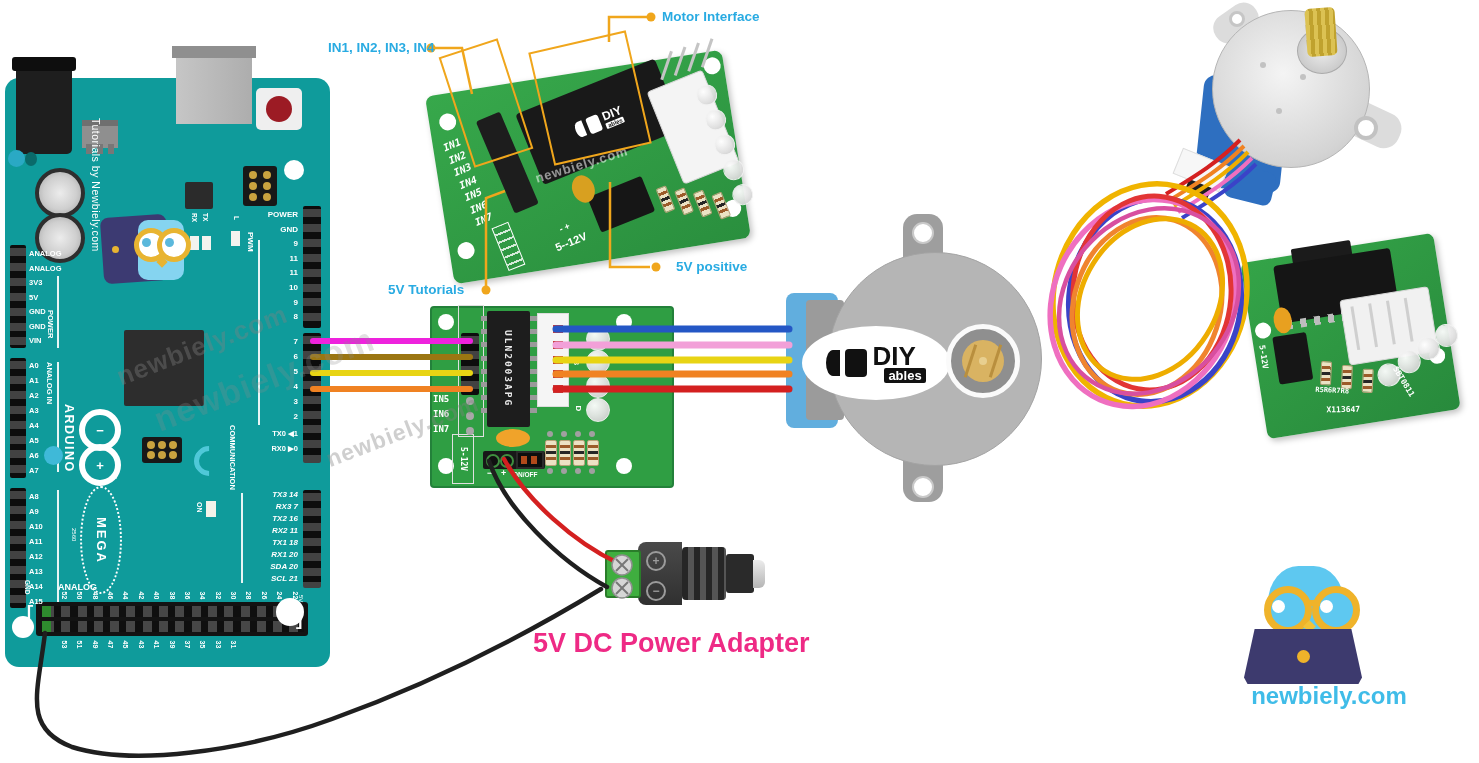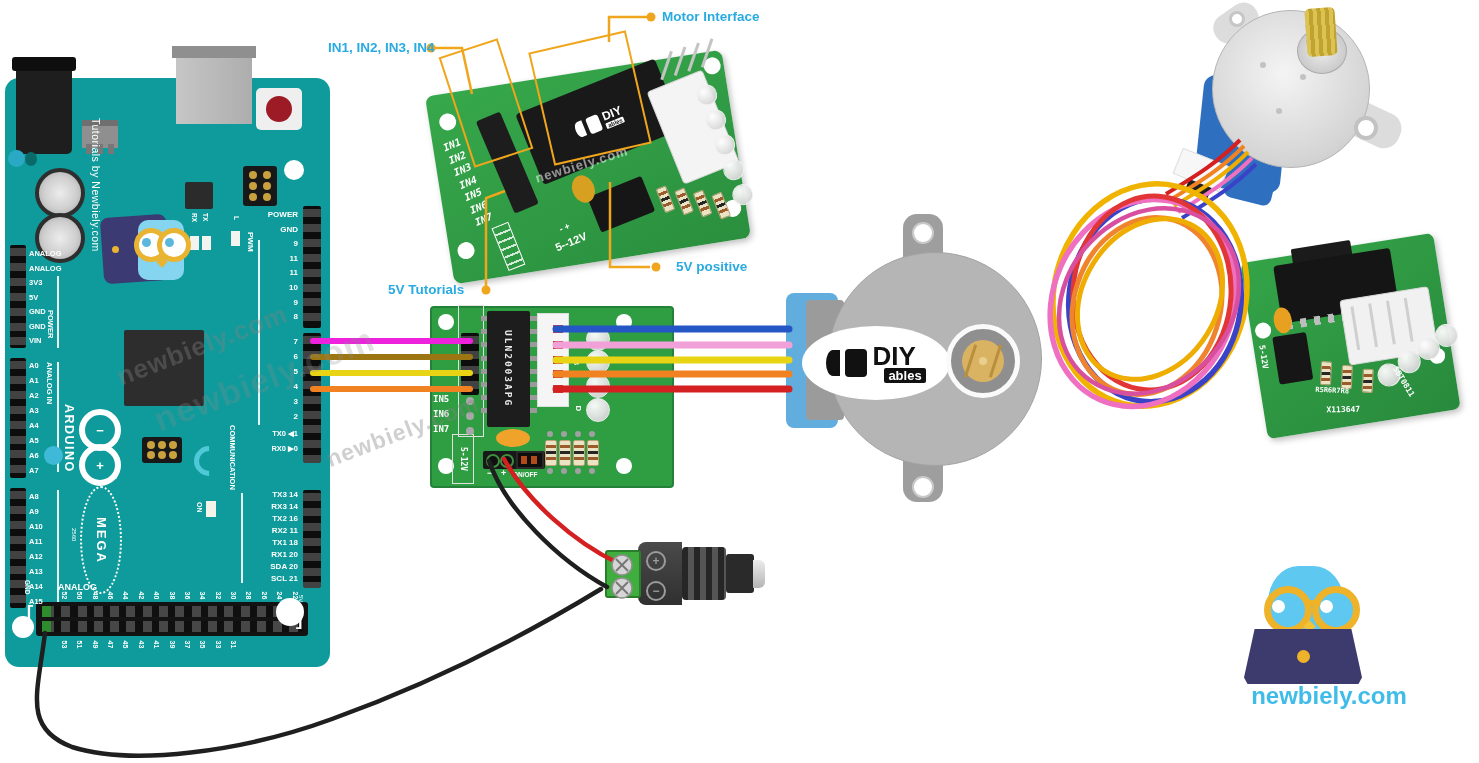--- a/index.html
+++ b/index.html
@@ -109,24 +109,24 @@
     </div>
   <div class="ab col right board-lbl" style="left:228px;top:426px;width:70px;font-size:7.5px;line-height:15px;z-index:13;">
 
   <div class="plr">TX0 ◀1</div>
       <div class="plr">RX0 ▶0</div>
     </div>
   <div class="ab vtext wh" style="left:246px;top:232px;font-size:8px;font-weight:bold;z-index:13;">PWM</div>
   <div class="ab" style="left:258px;top:240px;width:1.5px;height:185px;background:rgba(255,255,255,.9);z-index:12;"></div>
   <div class="ab vtext wh" style="left:228px;top:425px;height:150px;font-size:7.5px;font-weight:bold;z-index:13;">COMMUNICATION</div>
   <div class="ab" style="left:241px;top:493px;width:1.5px;height:90px;background:rgba(255,255,255,.9);z-index:12;"></div>
-  <div class="ab col right board-lbl" style="left:240px;top:489px;width:58px;font-size:8px;line-height:12px;z-index:13;">
+  <div class="ab col right board-lbl" style="left:240px;top:489px;width:58px;font-size:8px;line-height:12px;z-index:13;font-style:italic;">
 
   <div class="plr">TX3 14</div>
-      <div class="plr">RX3 14</div>
+      <div class="plr">RX3 7</div>
       <div class="plr">TX2 16</div>
       <div class="plr">RX2 11</div>
       <div class="plr">TX1 18</div>
       <div class="plr">RX1 20</div>
       <div class="plr">SDA 20</div>
       <div class="plr">SCL 21</div>
     </div>
   <div class="ab vtext wh" style="left:196px;top:502px;font-size:7px;font-weight:bold;z-index:13;">ON</div>
   <div class="ab" style="left:206px;top:501px;width:10px;height:16px;background:#f3f3ea;z-index:13;"></div>
 
@@ -411,20 +411,21 @@
     <span class="vtext silk mono" style="font-size:8px;">5-12V</span>
   </div>
 
   <div class="ab" style="left:605px;top:550px;width:36px;height:48px;background:#3fae3f;border:2px solid #2a7d2a;border-radius:3px;box-sizing:border-box;z-index:30;"></div>
   <div class="ab" style="left:638px;top:542px;width:44px;height:63px;background:linear-gradient(180deg,#4a4a4a,#303030);border-radius:8px 0 0 8px;z-index:29;"></div>
   <div class="ab r" style="left:646px;top:551px;width:16px;height:16px;border:2px solid #9b9b9b;color:#9b9b9b;display:flex;align-items:center;justify-content:center;font-size:12px;font-weight:bold;z-index:30;">+</div>
   <div class="ab r" style="left:646px;top:581px;width:16px;height:16px;border:2px solid #9b9b9b;color:#9b9b9b;display:flex;align-items:center;justify-content:center;font-size:12px;font-weight:bold;z-index:30;">−</div>
   <div class="ab" style="left:682px;top:547px;width:44px;height:53px;background:repeating-linear-gradient(90deg,#262626 0 6px,#555 6px 12px);border-radius:4px;z-index:29;"></div>
   <div class="ab" style="left:726px;top:554px;width:28px;height:39px;background:#2a2a2a;border-radius:3px;z-index:29;"></div>
   <div class="ab" style="left:753px;top:560px;width:12px;height:28px;background:linear-gradient(180deg,#ececec,#b5b5b5);border-radius:0 6px 6px 0;z-index:29;"></div>
+  <div class="annot" style="left:533px;top:628px;font-size:27px;color:#ee2a85;">5V DC Power Adapter</div>
 
   <div class="ab" style="left:903px;top:214px;width:40px;height:64px;background:#9e9e9e;border-radius:14px;z-index:17;"></div>
   <div class="ab" style="left:903px;top:442px;width:40px;height:60px;background:#9e9e9e;border-radius:14px;z-index:17;"></div>
   <div class="ab hole" style="left:912px;top:222px;width:22px;height:22px;border:2px solid #c9c9c9;box-sizing:border-box;z-index:18;"></div>
   <div class="ab hole" style="left:912px;top:476px;width:22px;height:22px;border:2px solid #c9c9c9;box-sizing:border-box;z-index:18;"></div>
   <div class="ab" style="left:786px;top:293px;width:52px;height:135px;background:#61aede;border-radius:8px;z-index:16;"></div>
   <div class="ab" style="left:806px;top:300px;width:38px;height:120px;background:#9b9b9b;border-radius:4px;z-index:17;"></div>
   <div class="ab r" style="left:828px;top:252px;width:212px;height:212px;background:#b5b5b5;border:1px solid #a3a3a3;z-index:18;"></div>
   <div class="ab" style="left:802px;top:326px;width:148px;height:74px;background:#fff;border-radius:50%;display:flex;align-items:center;justify-content:center;gap:5px;z-index:19;">
     <span style="width:14px;height:26px;background:#111;border-radius:50% 0 0 50%;display:block;"></span>

